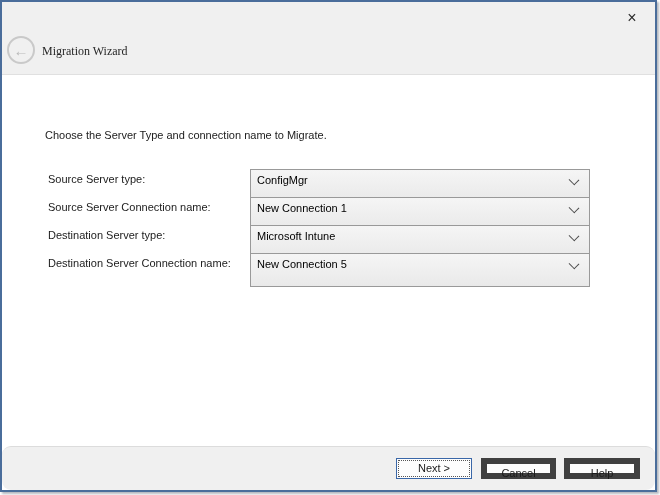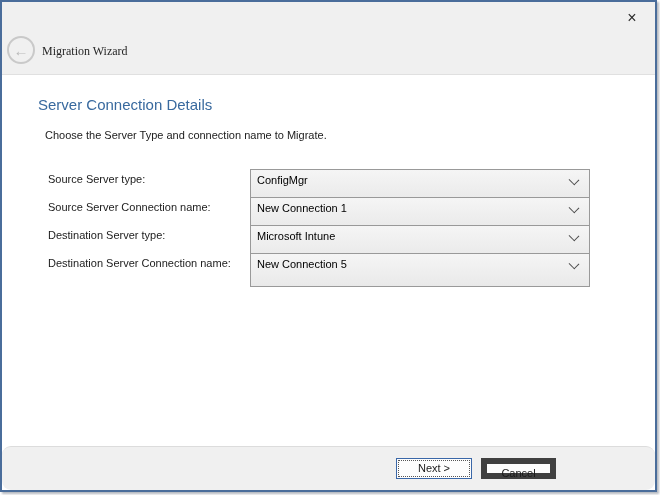--- a/index.html
+++ b/index.html
@@ -82,21 +82,20 @@
     <button class="close-btn">
       <span>×</span>
     </button>
     <div class="back-btn">
       <span>←</span>
     </div>
     <div class="wizard-title">Migration Wizard</div>
   </div>
 
   <div class="content">
-    <div class="page-heading">Server Connection Details</div>
     <div class="page-instruction">Choose the Server Type and connection name to Migrate.</div>
 
     <div class="form-row" style="top:93px;">
       <span class="field-label">Source Server type:</span>
       <div class="combo">
         <span class="combo-value">ConfigMgr</span>
         <span class="chevron"></span>
       </div>
     </div>
 
@@ -121,15 +120,16 @@
       <div class="combo">
         <span class="combo-value">New Connection 5</span>
         <span class="chevron"></span>
       </div>
     </div>
   </div>
 
   <div class="footer">
     <button class="btn btn-next">Next &gt;</button>
     <button class="btn btn-cancel">Cancel</button>
+    <button class="btn btn-help">Help</button>
   </div>
 
 </div>
 
 </body></html>

